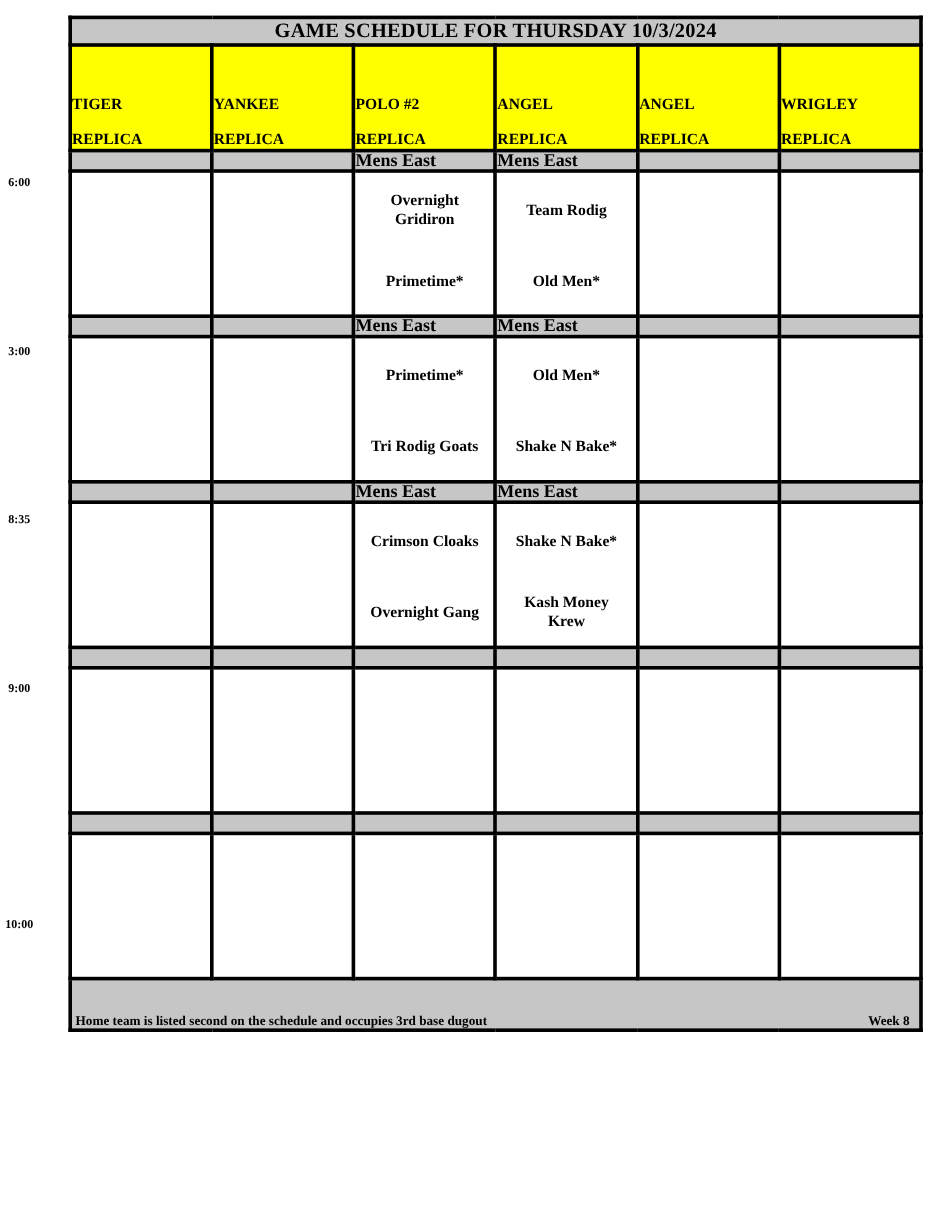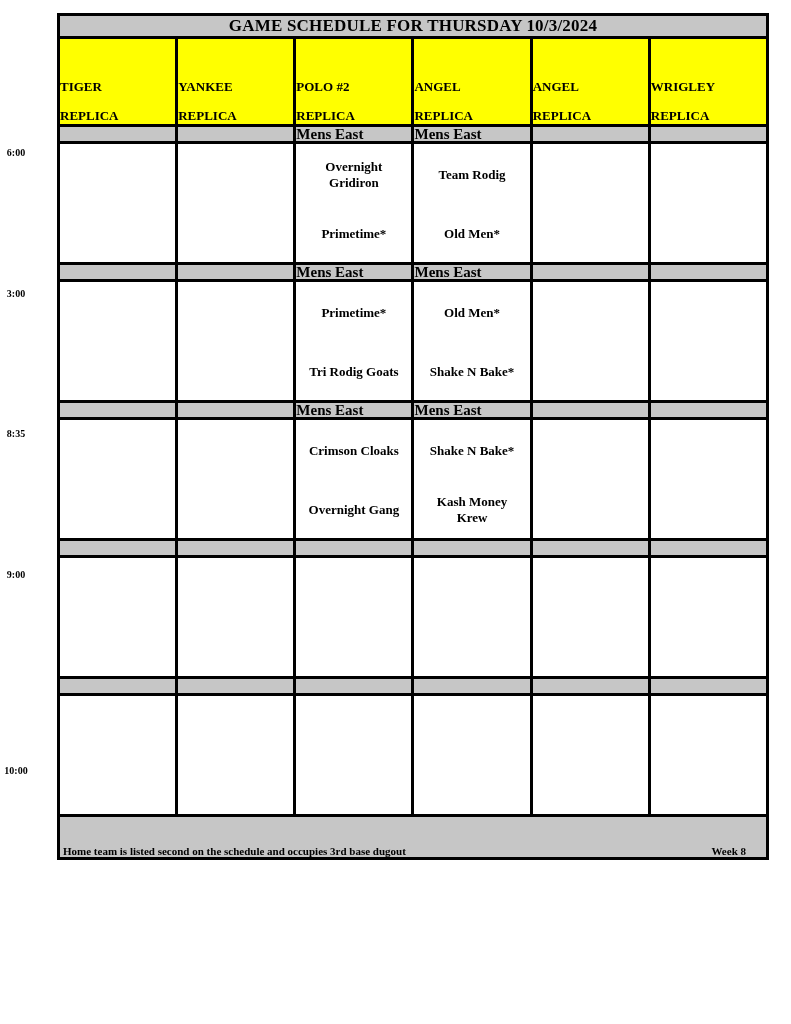--- a/index.html
+++ b/index.html
@@ -91,21 +91,21 @@
     background: #c6c6c6;
     border-top-width: 5px;
     vertical-align: middle;
   }
   .footer-inner {
     display: flex;
     justify-content: space-between;
     align-items: center;
     font-weight: bold;
     font-size: 11px;
-    padding: 0 20px 0 3px;
+    padding: 0 8px 0 3px;
     margin-top: 28px;
   }
   
   .time-label {
     position: absolute;
     left: 0;
     width: 32px;
     text-align: center;
     font-weight: bold;
     font-size: 10px;

